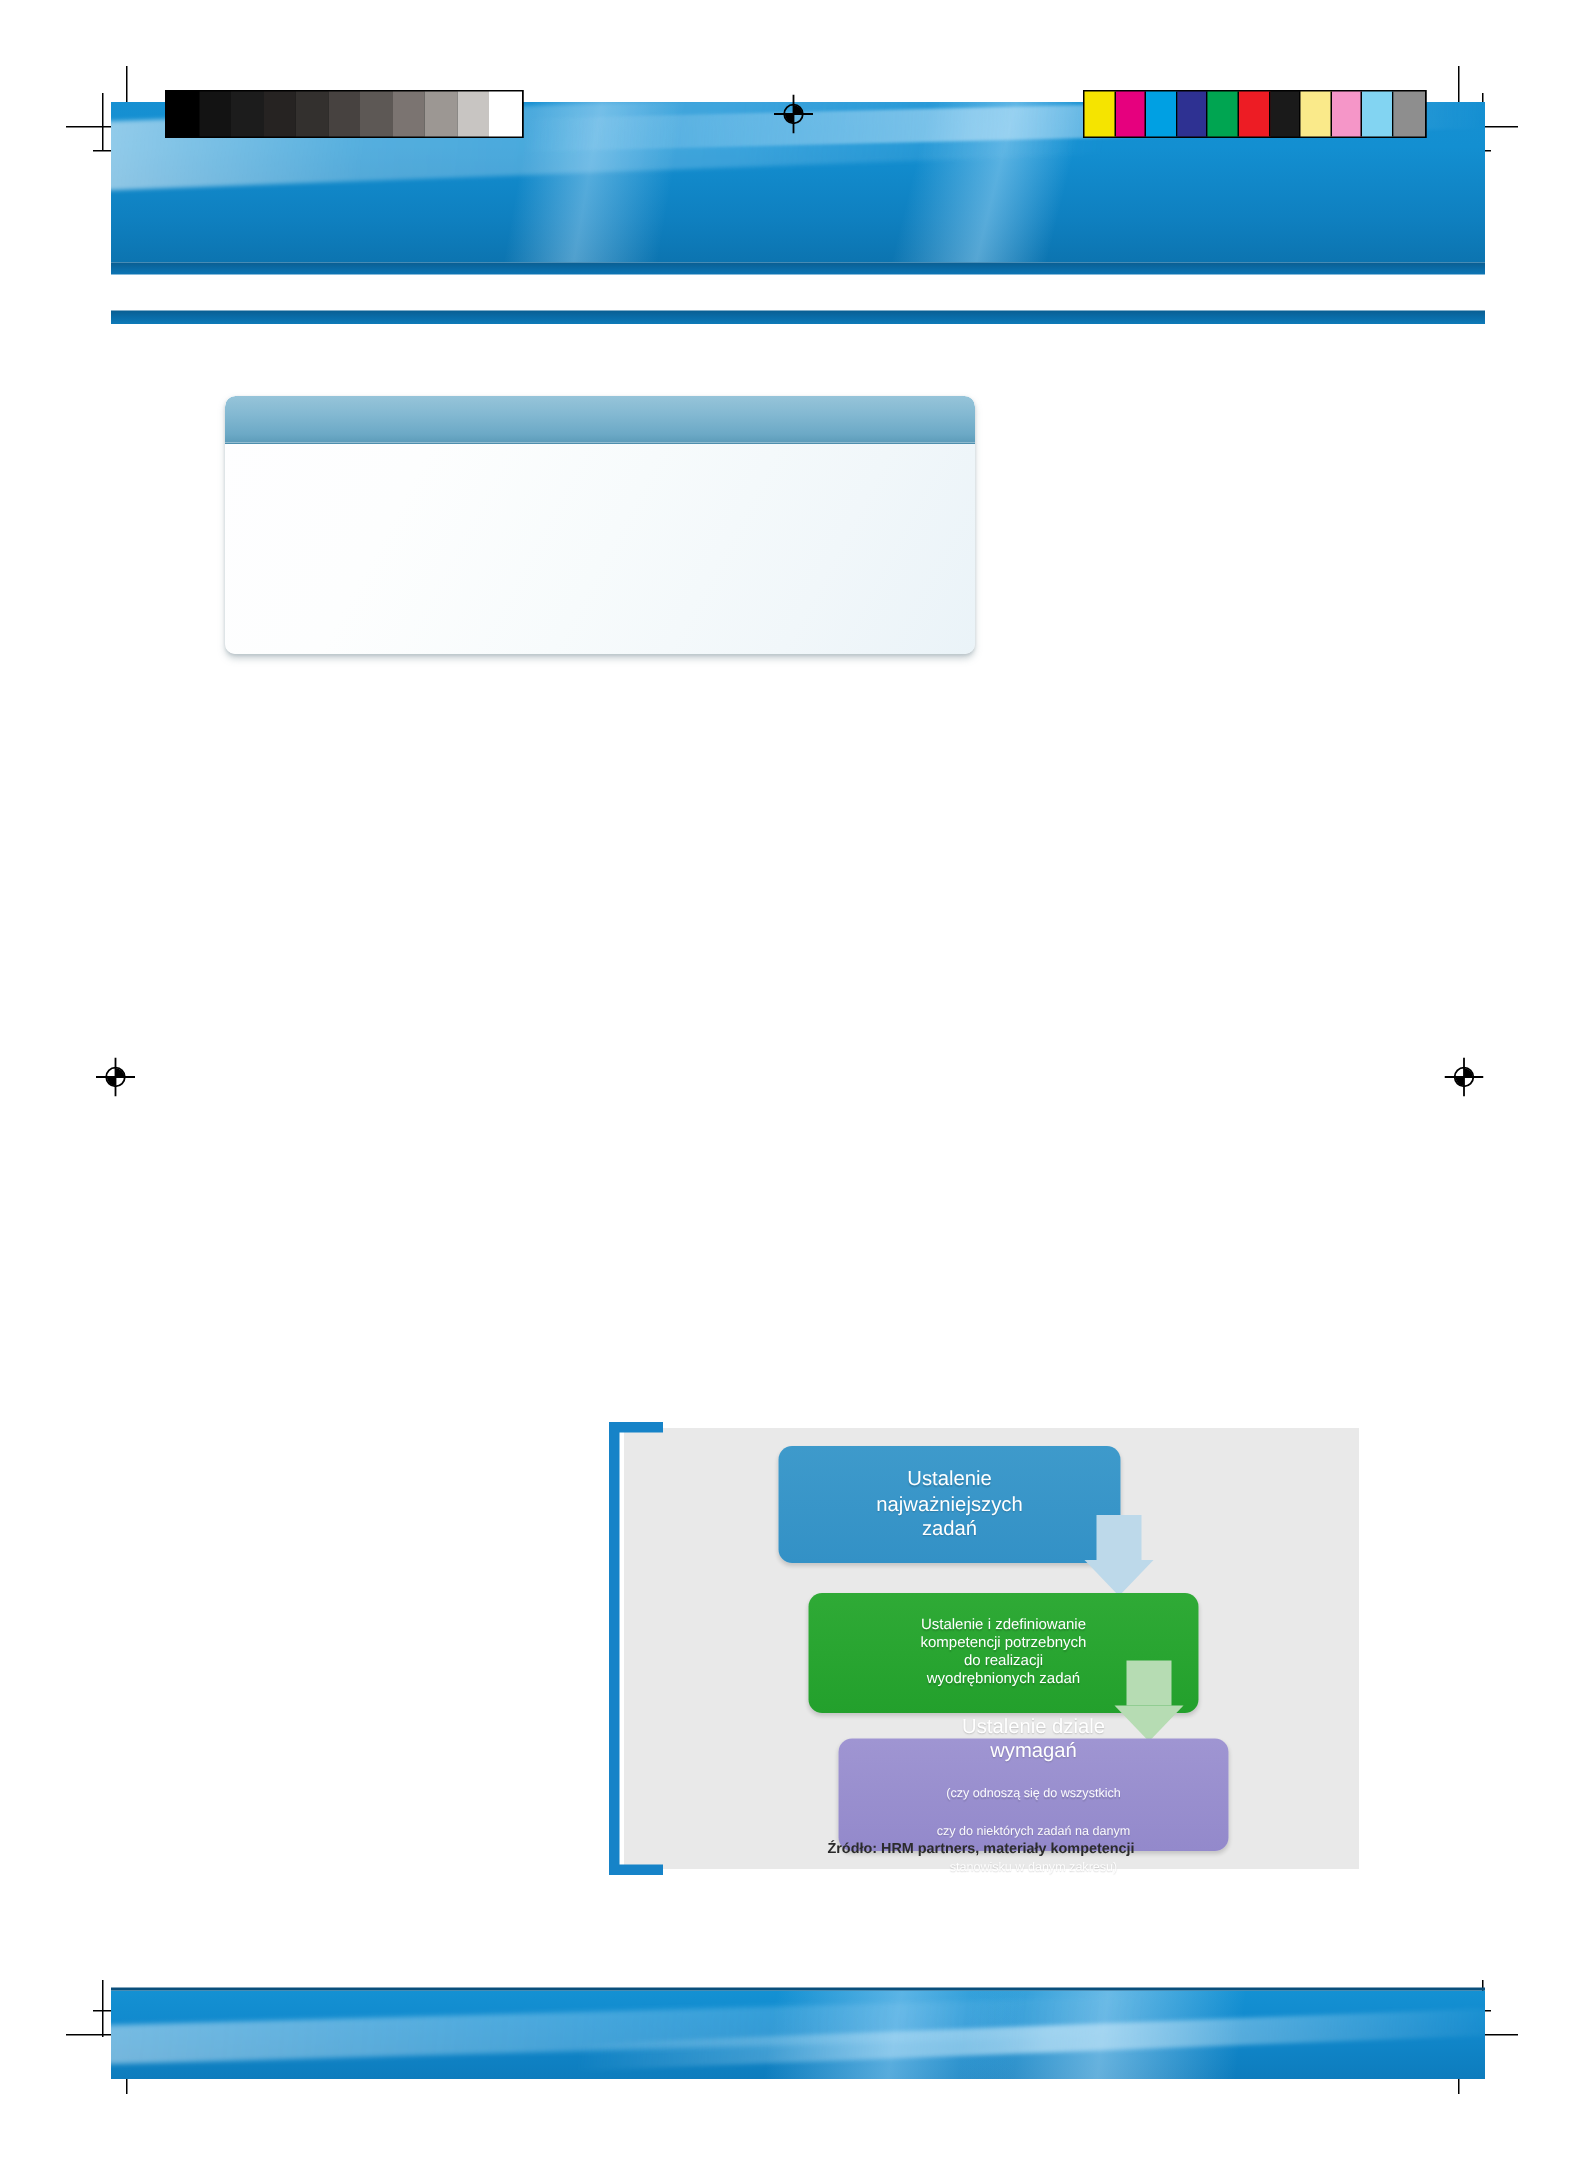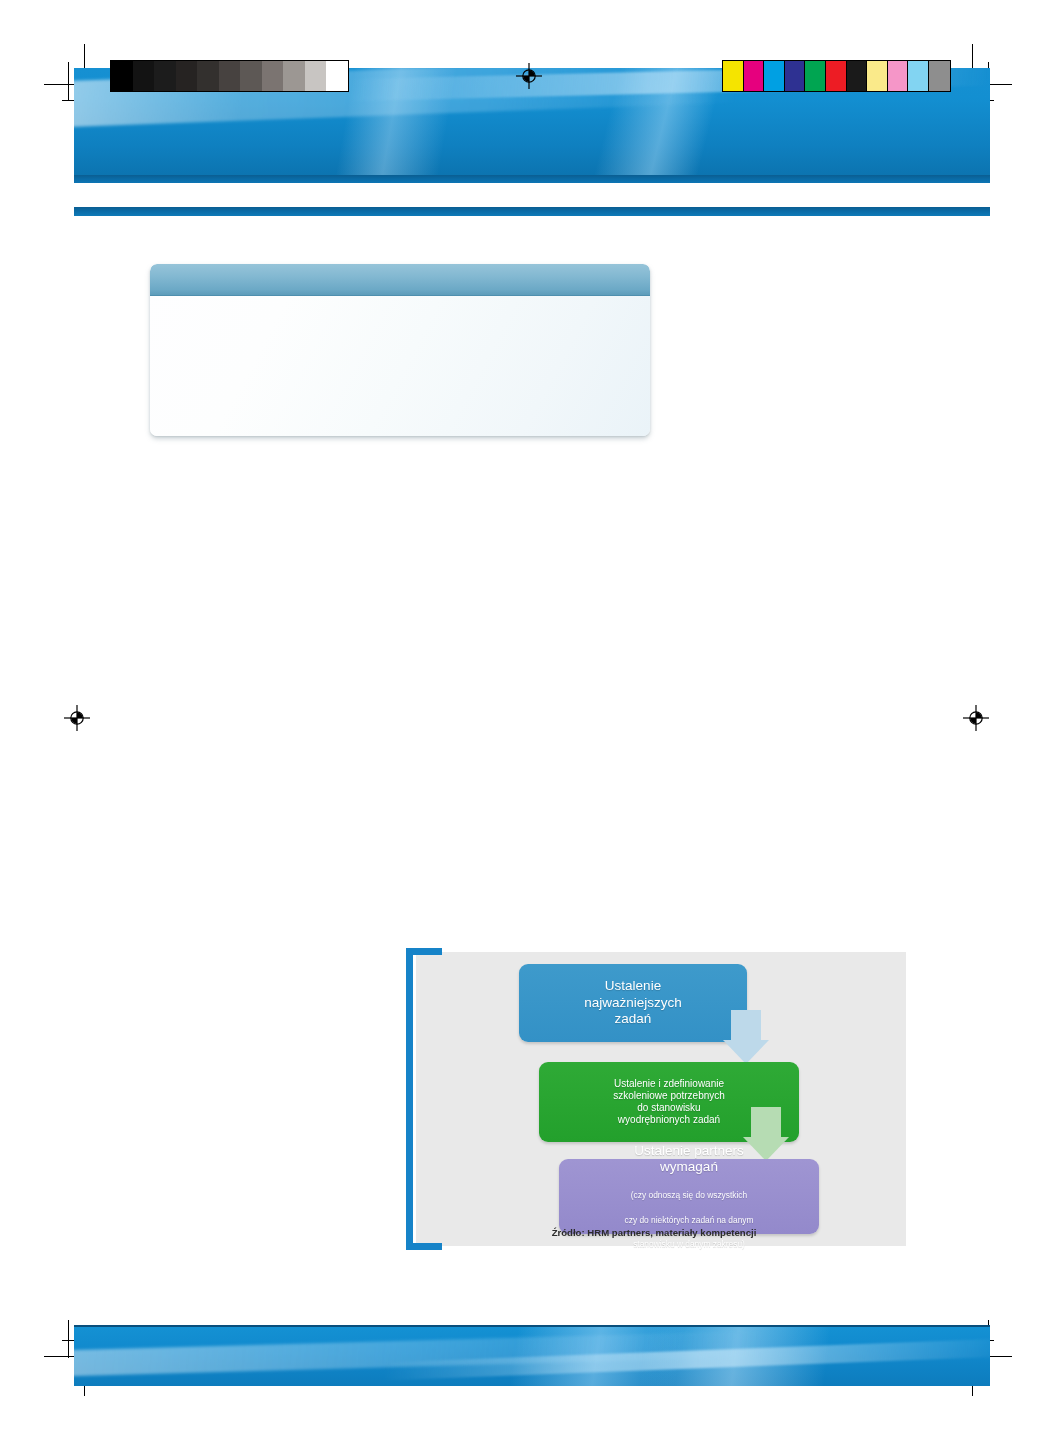--- a/index.html
+++ b/index.html
@@ -255,32 +255,32 @@
           <span>zadań</span>
         </div>
 
         <div class="arrow arrow-1">
           <div class="shaft"></div>
           <div class="head"></div>
         </div>
 
         <div class="node node-green">
           <span>Ustalenie i zdefiniowanie</span>
-          <span>szkoleniowe potrzebnych</span>
-          <span>do stanowisku</span>
+          <span>kompetencji potrzebnych</span>
+          <span>do realizacji</span>
           <span>wyodrębnionych zadań</span>
         </div>
 
         <div class="arrow arrow-2">
           <div class="shaft"></div>
           <div class="head"></div>
         </div>
 
         <div class="node node-purple">
-          <span>Ustalenie partners</span>
+          <span>Ustalenie dziale</span>
           <span>wymagań</span>
           <span class="sub">(czy odnoszą się do wszystkich</span>
           <span class="sub">czy do niektórych zadań na danym</span>
           <span class="sub">stanowisku w danym zakresu)</span>
         </div>
 
       </div>
 
       <div class="fig-source">Źródło: HRM partners, materiały kompetencji</div>
     </div>

